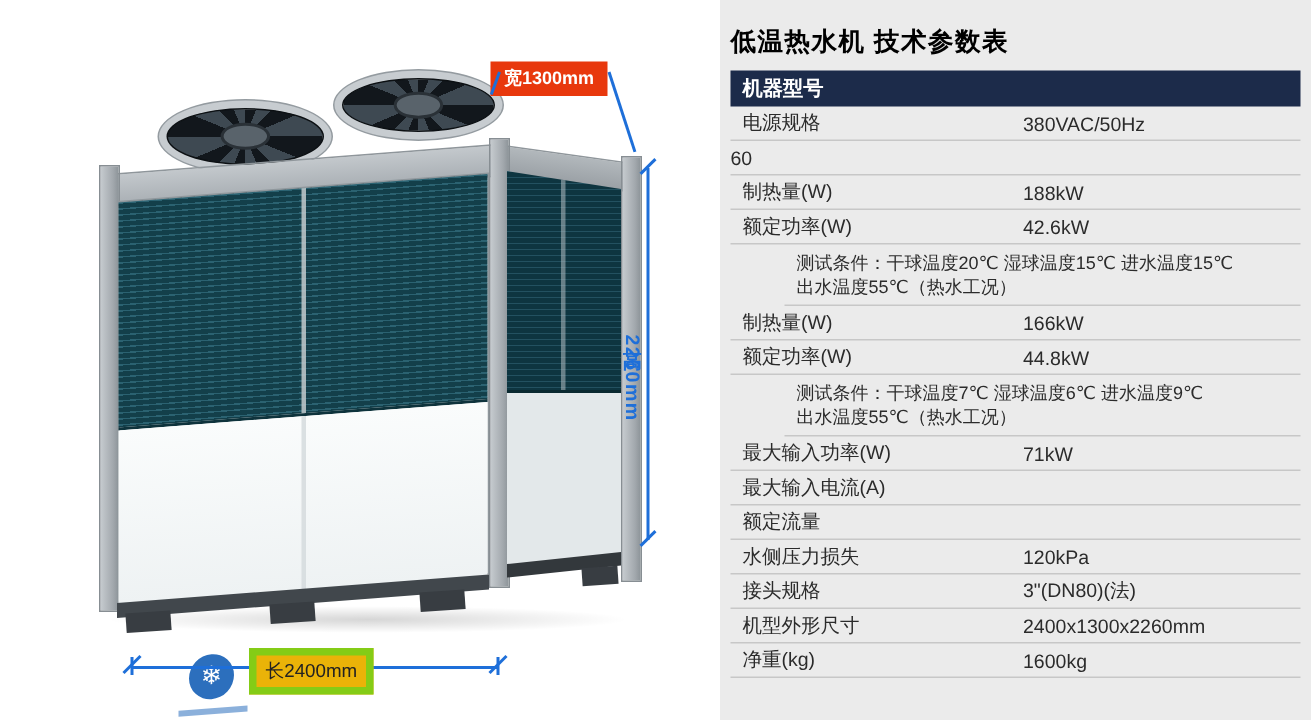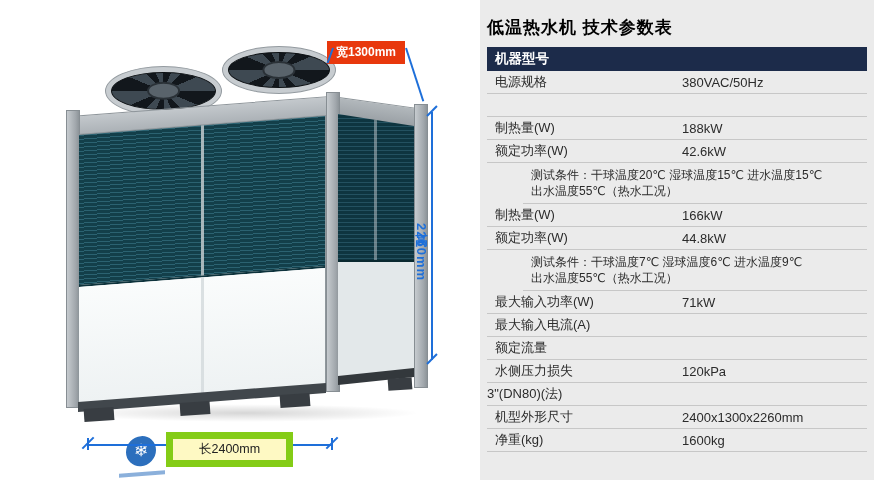--- a/index.html
+++ b/index.html
@@ -47,22 +47,22 @@
   
   .logo-circle{position:absolute;left:47px;top:154px;width:30px;height:30px;border-radius:50%;
                background:#2c6fbd;color:#fff;font-size:17px;line-height:30px;text-align:center;}
   .logo-text-bar{position:absolute;left:40px;top:190px;width:46px;height:4px;background:rgba(44,111,189,.55);}
   
   .dim-red{left:327px;top:41px;background:#e8380d;color:#fff;font-size:12px;
            padding:3px 9px;font-weight:bold;}
   .dim-line{background:#1e6fd9;}
   .dim-text-v{left:412px;top:222px;writing-mode:vertical-rl;text-orientation:mixed;
               color:#1e6fd9;font-size:13px;font-weight:bold;letter-spacing:1px;}
-  .dim-box{left:166px;top:432px;background:#fef9c3;border:7px solid #84cc16;color:#222;
-           font-size:12.5px;padding:2px 26px;}
+  .dim-box{left:166px;top:432px;background:#eab308;border:5px solid #84cc16;color:#222;
+           font-size:12.5px;padding:2px 6px;}
   
   .right-panel{position:absolute;left:480px;top:0;width:394px;height:480px;background:#ebebeb;}
   .table-wrap{position:absolute;left:487px;top:16px;width:380px;}
   .spec-title{font-size:17px;font-weight:bold;color:#000000;margin:0 0 8px 0;letter-spacing:1px;}
   .header-row{display:flex;align-items:center;height:24px;background:#1c2b4a;color:#ffffff;font-weight:bold;}
   .trow{display:flex;align-items:center;height:22px;border-bottom:1px solid #c7c7c7;}
   .note{display:block;height:auto;padding:4px 0;margin-left:36px;}
   .note-line{padding-left:8px;font-size:12px;line-height:16px;color:#2b2b2b;}
   .lbl{width:195px;padding-left:8px;font-size:13px;color:#2b2b2b;box-sizing:border-box;}
   .val{flex:1;font-size:13px;color:#2b2b2b;}
@@ -140,20 +140,21 @@
     <h1 class="spec-title">低温热水机 技术参数表</h1>
     <div class="header-row">
       <div class="lbl">机器型号</div>
     </div>
     <div id="spec-rows">
         <div class="trow">
           <div class="lbl">电源规格</div>
           <div class="val">380VAC/50Hz</div>
         </div>
         <div class="trow">
+          <div class="val">60</div>
         </div>
         <div class="trow">
           <div class="lbl">制热量(W)</div>
           <div class="val">188kW</div>
         </div>
         <div class="trow">
           <div class="lbl">额定功率(W)</div>
           <div class="val">42.6kW</div>
         </div>
         <div class="trow note">
@@ -180,20 +181,21 @@
           <div class="lbl">最大输入电流(A)</div>
         </div>
         <div class="trow">
           <div class="lbl">额定流量</div>
         </div>
         <div class="trow">
           <div class="lbl">水侧压力损失</div>
           <div class="val">120kPa</div>
         </div>
         <div class="trow">
+          <div class="lbl">接头规格</div>
           <div class="val">3"(DN80)(法)</div>
         </div>
         <div class="trow">
           <div class="lbl">机型外形尺寸</div>
           <div class="val">2400x1300x2260mm</div>
         </div>
         <div class="trow">
           <div class="lbl">净重(kg)</div>
           <div class="val">1600kg</div>
         </div>

